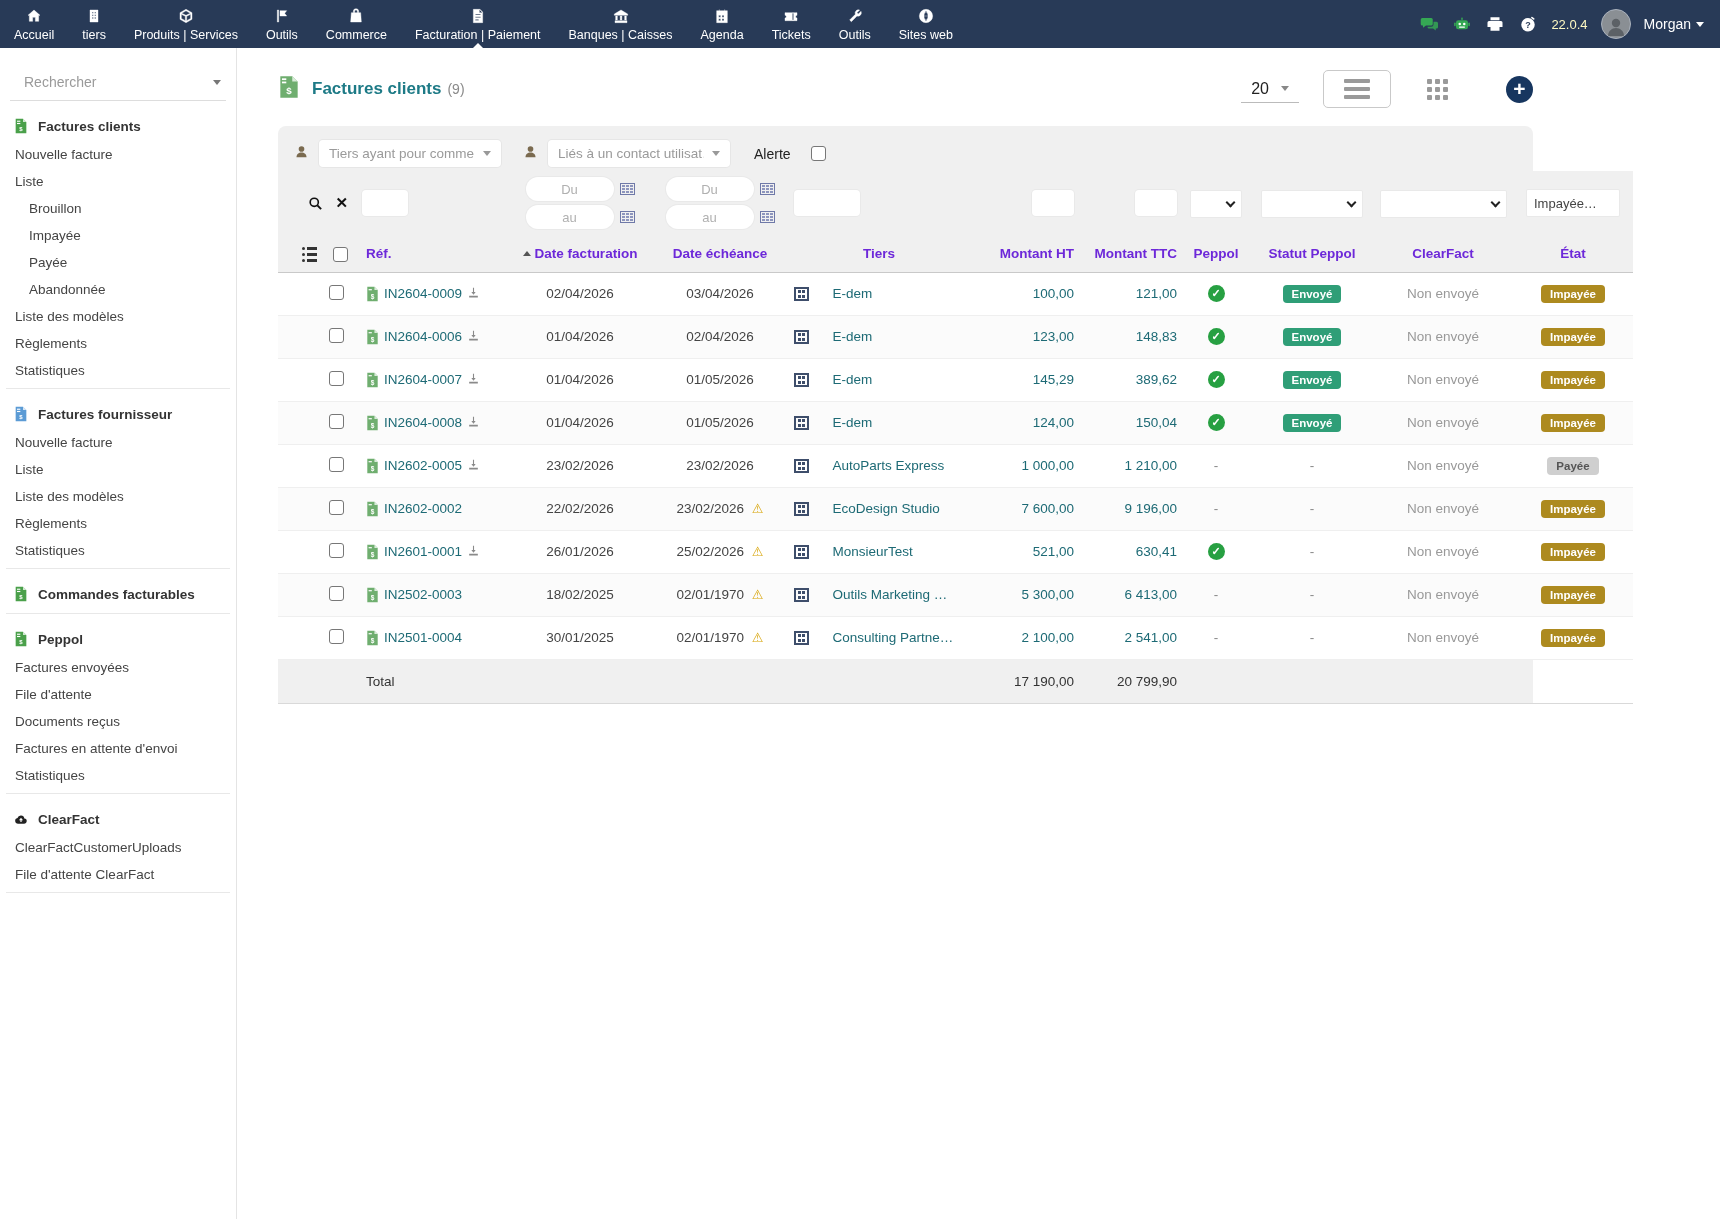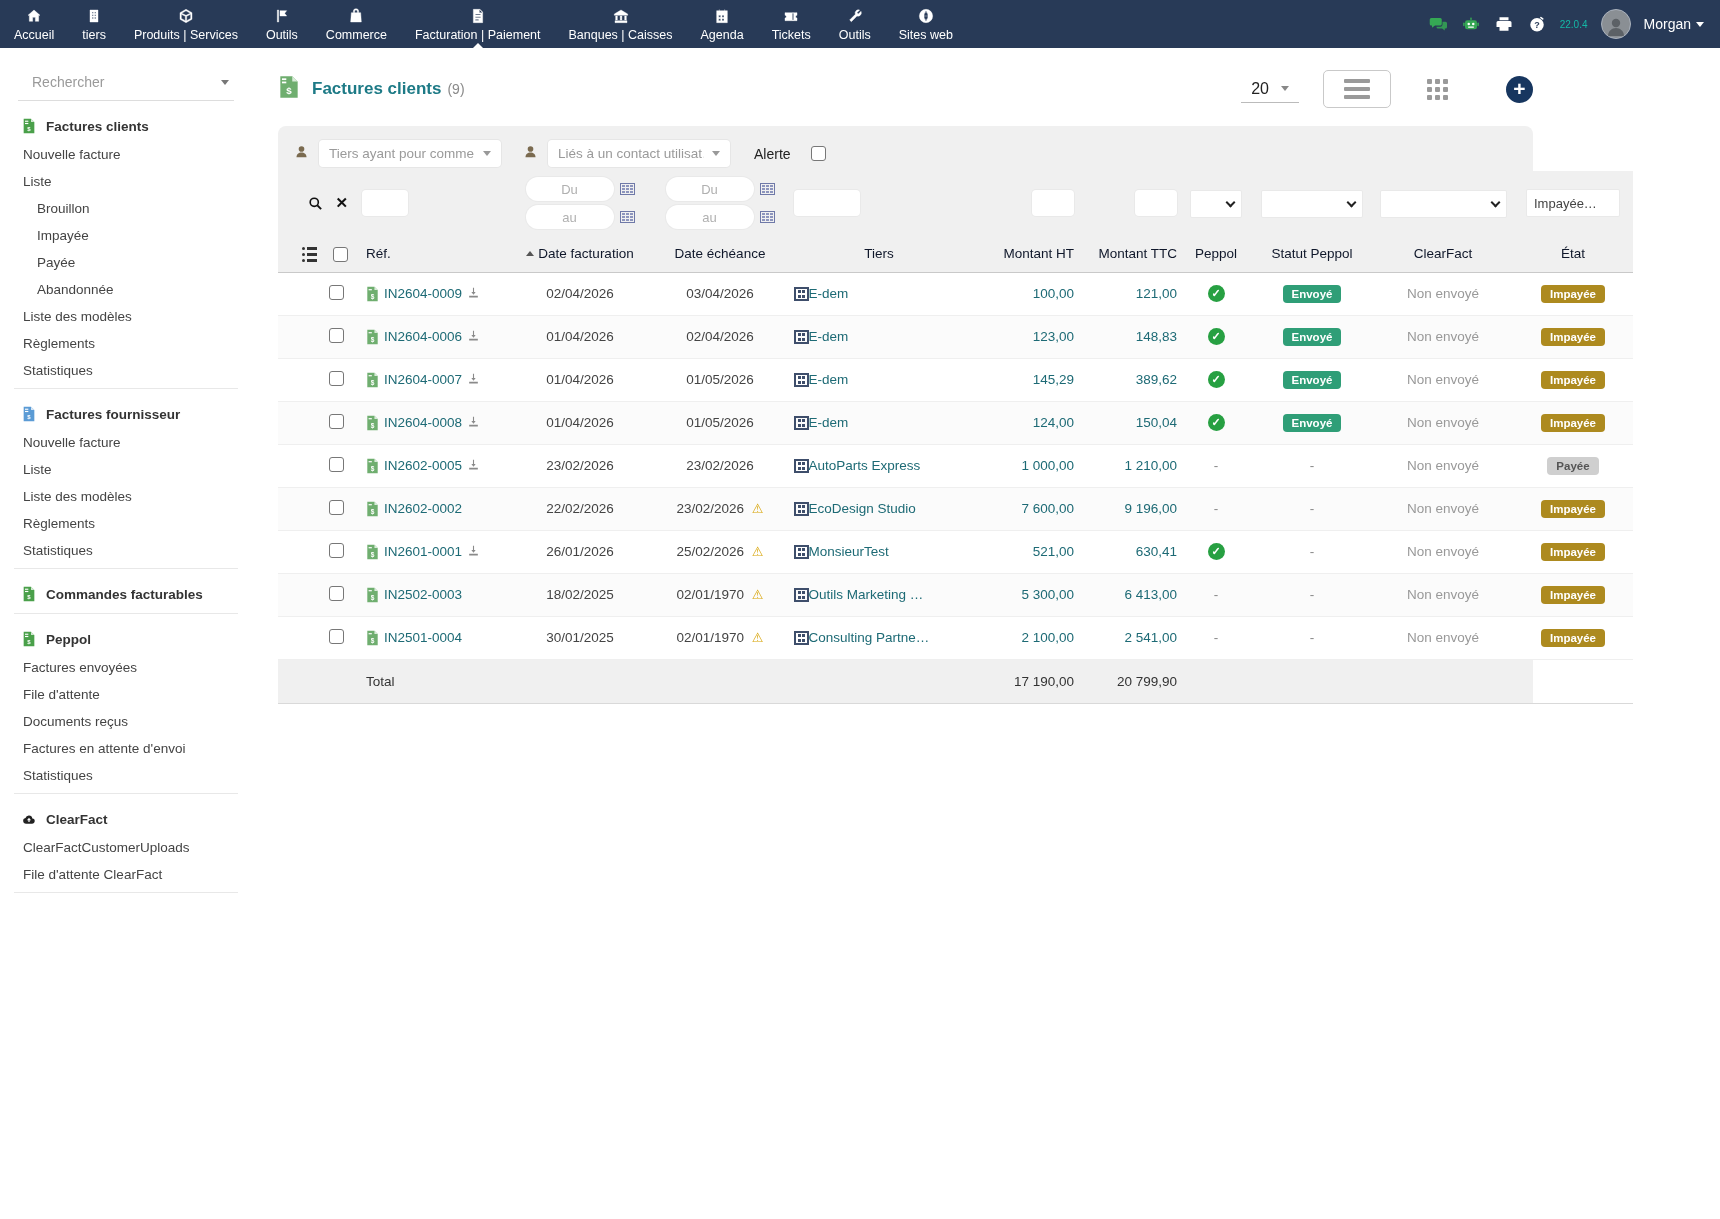--- a/index.html
+++ b/index.html
@@ -8,28 +8,28 @@
   
   .topbar { position:fixed; top:0; left:0; width:1720px; height:48px; background:#283a57; display:flex; align-items:stretch; z-index:50; }
   .nav-items { display:flex; }
   .nav-item { position:relative; display:flex; flex-direction:column; align-items:center; justify-content:center; gap:3px; padding:0 14px; color:#fff; font-size:12.5px; cursor:pointer; white-space:nowrap; }
   .nav-item .nav-ico { width:18px; height:18px; display:flex; align-items:center; justify-content:center; }
   .nav-item svg { width:16px; height:16px; fill:#fff; }
   .nav-item.active::after { content:""; position:absolute; bottom:0; left:50%; margin-left:-5px; border-left:5px solid transparent; border-right:5px solid transparent; border-bottom:5px solid #fff; }
   .topbar-right { margin-left:auto; display:flex; align-items:center; gap:13px; padding-right:16px; color:#fff; }
   .tb-ico { width:20px; height:20px; display:flex; align-items:center; justify-content:center; }
   .tb-ico svg { width:18px; height:18px; }
-  .version { font-size:10px; color:#14b8a6; }
+  .version { font-size:13px; color:#fef9c3; }
   .avatar { width:30px; height:30px; border-radius:50%; background:#8a8f94; border:1px solid #aab2bd; overflow:hidden; display:flex; align-items:flex-end; justify-content:center; }
   .avatar svg { width:24px; height:24px; fill:#5c6166; }
   .username { font-size:14px; display:flex; align-items:center; gap:5px; cursor:pointer; }
   .caret-down { display:inline-block; width:0; height:0; border-left:4px solid transparent; border-right:4px solid transparent; border-top:5px solid #fff; }
 
   
-  .sidebar { position:fixed; top:48px; left:8px; width:237px; height:1171px; background:#fff; border-right:1px solid #e4e4e4; padding-top:20px; }
+  .sidebar { position:fixed; top:48px; left:0; width:237px; height:1171px; background:#fff; border-right:1px solid #e4e4e4; padding-top:20px; }
   .search-wrap { display:flex; align-items:center; gap:8px; margin:0 10px; padding:6px 6px 10px 6px; border-bottom:1px solid #ddd; }
   .search-wrap svg { width:15px; height:15px; }
   .search-input { border:none; outline:none; flex:1; font-size:14px; color:#888; background:transparent; font-family:"Liberation Sans",sans-serif; }
   .search-input::placeholder { color:#9a9a9a; }
   .sb-caret { width:0; height:0; border-left:4px solid transparent; border-right:4px solid transparent; border-top:5px solid #777; }
   .sb-section { padding:10px 0 4px 0; border-bottom:1px solid #e8e8e8; margin:0 6px; }
   .sb-title { display:flex; align-items:center; gap:10px; padding:7px 8px; font-size:13.5px; font-weight:bold; color:#333; cursor:pointer; }
   .sb-title svg { width:14px; height:16px; }
   .sb-item { padding:6px 8px 6px 9px; font-size:13.5px; color:#444; cursor:pointer; }
   .sb-item.sub { padding-left:23px; }
@@ -70,35 +70,35 @@
   .searchtools { display:flex; align-items:center; gap:12px; justify-content:flex-end; padding-right:6px; }
   .searchtools svg { width:15px; height:15px; cursor:pointer; }
   .xmark { font-size:15px; font-weight:bold; color:#111; cursor:pointer; }
   .dategrp { display:flex; flex-direction:column; gap:4px; align-items:center; }
   .daterow { display:flex; align-items:center; gap:6px; }
   .dateinp { background:#fff; border:none; border-radius:12px; height:24px; width:88px; text-align:center; font-size:13px; color:#aaa; box-shadow:0 0 0 1px #e9e9e9; font-family:"Liberation Sans",sans-serif; }
   .dateinp::placeholder { color:#b0b0b0; }
   .cal-ico { display:grid; grid-template-columns:repeat(3,3px); grid-template-rows:repeat(3,2px); gap:1px; border:1.5px solid #6f79a8; padding:1px; cursor:pointer; }
   .cal-ico i { background:#8d95bd; }
 
-  tr.header-row th { font-size:13.5px; font-weight:normal; color:#0f172a; padding:9px 4px 10px 4px; border-bottom:1px solid #c9c9c9; white-space:nowrap; }
+  tr.header-row th { font-size:13.5px; font-weight:bold; color:#6d28d9; padding:9px 4px 10px 4px; border-bottom:1px solid #c9c9c9; white-space:nowrap; }
   .sort-asc { display:inline-block; width:0; height:0; border-left:4px solid transparent; border-right:4px solid transparent; border-bottom:5px solid #555; margin-right:4px; vertical-align:2px; }
   .hlist-ico { display:inline-flex; flex-direction:column; gap:3px; vertical-align:middle; margin-right:12px; cursor:pointer; }
   .hlist-ico i { display:flex; align-items:center; gap:2px; }
   .hlist-ico i b { width:3px; height:3px; background:#333; border-radius:50%; }
   .hlist-ico i s { width:10px; height:2.5px; background:#333; display:inline-block; }
 
   tbody tr { background:#fff; }
   tbody tr.odd { background:#fbfbfb; }
   tbody td { padding:12px 4px; font-size:13.5px; color:#444; border-bottom:1px solid #efefef; white-space:nowrap; overflow:hidden; }
   .ref-cell { display:flex; align-items:center; gap:5px; }
   .ref-cell svg { flex:none; }
   a.tlink { color:#1d6a75; text-decoration:none; cursor:pointer; }
   .dl-ico svg { width:13px; height:13px; fill:#8a8a8a; cursor:pointer; }
-  .tiers-cell { display:flex; align-items:center; gap:0; }
+  .tiers-cell { display:flex; align-items:center; gap:24px; }
   .b-ico { display:grid; grid-template-columns:repeat(2,3px); gap:1.5px; border:2px solid #3e4e6b; border-bottom-width:2px; padding:1.5px; }
   .b-ico i { width:3px; height:3px; background:#3e4e6b; }
   .amount { color:#1d6a75; text-align:right; }
   .warn { color:#d8a50a; font-size:13px; margin-left:4px; }
   .chk-ok { display:inline-block; width:17px; height:17px; border-radius:50%; background:#27a042; color:#fff; font-size:11px; line-height:17px; text-align:center; font-weight:bold; }
   .badge { display:inline-block; border-radius:4px; padding:3px 9px; font-size:11.5px; font-weight:bold; color:#fff; }
   .badge.sent { background:#2f9e77; }
   .badge.unpaid { background:#ad8a1f; }
   .badge.paid { background:#cfcfcf; color:#555; }
   .muted { color:#999; }

